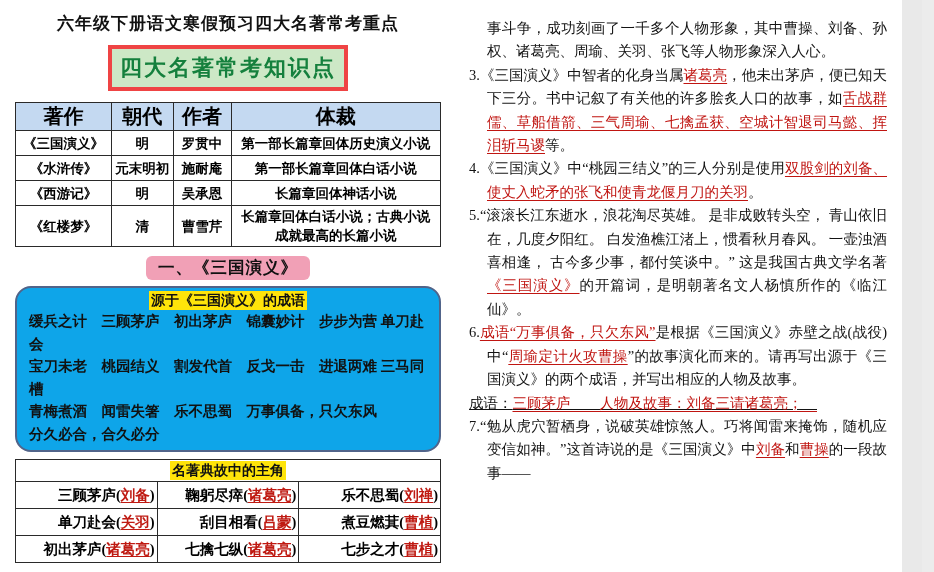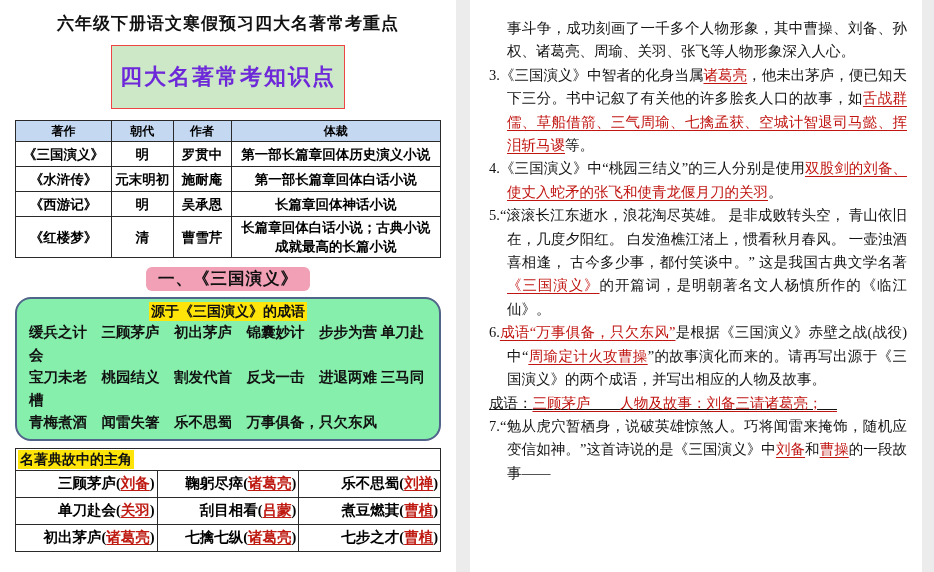--- a/index.html
+++ b/index.html
@@ -6,65 +6,65 @@
   html,body { width: 934px; height: 572px; overflow: hidden; }
   body {
     background: #e9e9e9;
     font-family: "Liberation Serif", "DejaVu Serif", serif;
     position: relative;
   }
   .page {
     position: absolute; top: 0; height: 572px; background: #ffffff; overflow: hidden;
   }
   #page-left  { left: 0;   width: 456px; }
-  #page-right { left: 470px; width: 452px; }
+  #page-right { left: 450px; width: 452px; }
   .page-gap { position:absolute; top:0; left:456px; width:14px; height:572px; background:#ececec; }
   .right-strip { position:absolute; top:0; left:922px; width:12px; height:572px; background:#ececec; }
 
   
   #page-left { padding: 12px 15px 0 15px; }
   .doc-title {
     text-align: center; font-family: "Liberation Sans","DejaVu Sans",sans-serif;
     font-weight: bold; font-size: 17px; line-height: 24px; color: #111;
     letter-spacing: 1px;
   }
   .hl-green-wrap { text-align: center; margin-top: 9px; }
   .hl-green {
-    display: inline-block; background: #cde8c6; border: 1px solid #ef4444;
-    color: #6d28d9; font-weight: bold; font-size: 22px; line-height: 30px;
-    padding: 16px 8px; letter-spacing: 2px;
+    display: inline-block; background: #cde8c6; border: 4px solid #ef4444;
+    color: #15803d; font-weight: bold; font-size: 22px; line-height: 30px;
+    padding: 4px 8px; letter-spacing: 2px;
   }
   table { border-collapse: collapse; width: 426px; margin: 0 auto; }
   table, th, td { border: 1px solid #2a2a2a; }
   .works-table { margin-top: 11px; font-size: 13.5px; font-weight: bold; }
-  .works-table th { background: #c4d9f1; height: 21px; font-size: 12px; }
+  .works-table th { background: #c4d9f1; height: 21px; font-size: 20px; }
   .works-table td { height: 25px; text-align: center; padding: 1px 3px; line-height: 19px; }
   .section-wrap { text-align: center; margin-top: 9px; }
   .hl-pink {
     display: inline-block; background: #f1a0b6; color: #111;
     font-weight: bold; font-size: 16.5px; line-height: 22px; padding: 1px 12px;
     letter-spacing: 1px;
     border-radius: 6px;
   }
   .idiom-box {
-    width: 426px; margin: 6px auto 0; background: #86efac;
+    width: 426px; margin: 6px auto 0; background: #0ea5e9;
     border: 2px solid #51648a; border-radius: 16px;
     padding: 3px 12px 5px;
   }
   .idiom-title-wrap { text-align: center; }
   .hl-yellow {
     display: inline-block; background: #ffe40a; color: #111;
     font-weight: bold; font-size: 14px; line-height: 19px; padding: 0 2px;
   }
   .idiom-line {
     font-weight: bold; font-size: 14.5px; line-height: 22.5px; color: #111;
     white-space: pre-wrap;
   }
   .roles-table { margin-top: 7px; font-size: 14.5px; font-weight: bold; }
-  .roles-table .roles-header-cell { height: 21px; text-align: left; }
+  .roles-table .roles-header-cell { height: 21px; text-align: center; }
   .roles-table td { height: 27px; text-align: right; padding: 1px 2px; }
   .red-name { color: #bf1a12; text-decoration: underline; text-underline-offset: 2px; }
 
   
   #page-right { padding: 17px 15px 0 19px; }
   #page-right p {
     font-size: 14.5px; line-height: 23.4px; color: #131313;
     text-align: justify; font-weight: 500;
   }
   #page-right p.hang { padding-left: 18px; text-indent: -18px; }
@@ -130,20 +130,21 @@
   </div>
 
   <div class="idiom-box">
     <div class="idiom-title-wrap">
       <span class="hl-yellow">源于《三国演义》的成语</span>
     </div>
     <div id="idiom-lines">
         <div class="idiom-line">缓兵之计　三顾茅庐　初出茅庐　锦囊妙计　步步为营 单刀赴会</div>
         <div class="idiom-line">宝刀未老　桃园结义　割发代首　反戈一击　进退两难 三马同槽</div>
         <div class="idiom-line">青梅煮酒　闻雷失箸　乐不思蜀　万事俱备，只欠东风</div>
+        <div class="idiom-line">分久必合，合久必分</div>
       </div>
   </div>
 
   <table class="roles-table">
     <colgroup>
         <col style="width:142px">
         <col style="width:142px">
         <col style="width:142px">
       </colgroup>
     <tbody id="roles-body">

